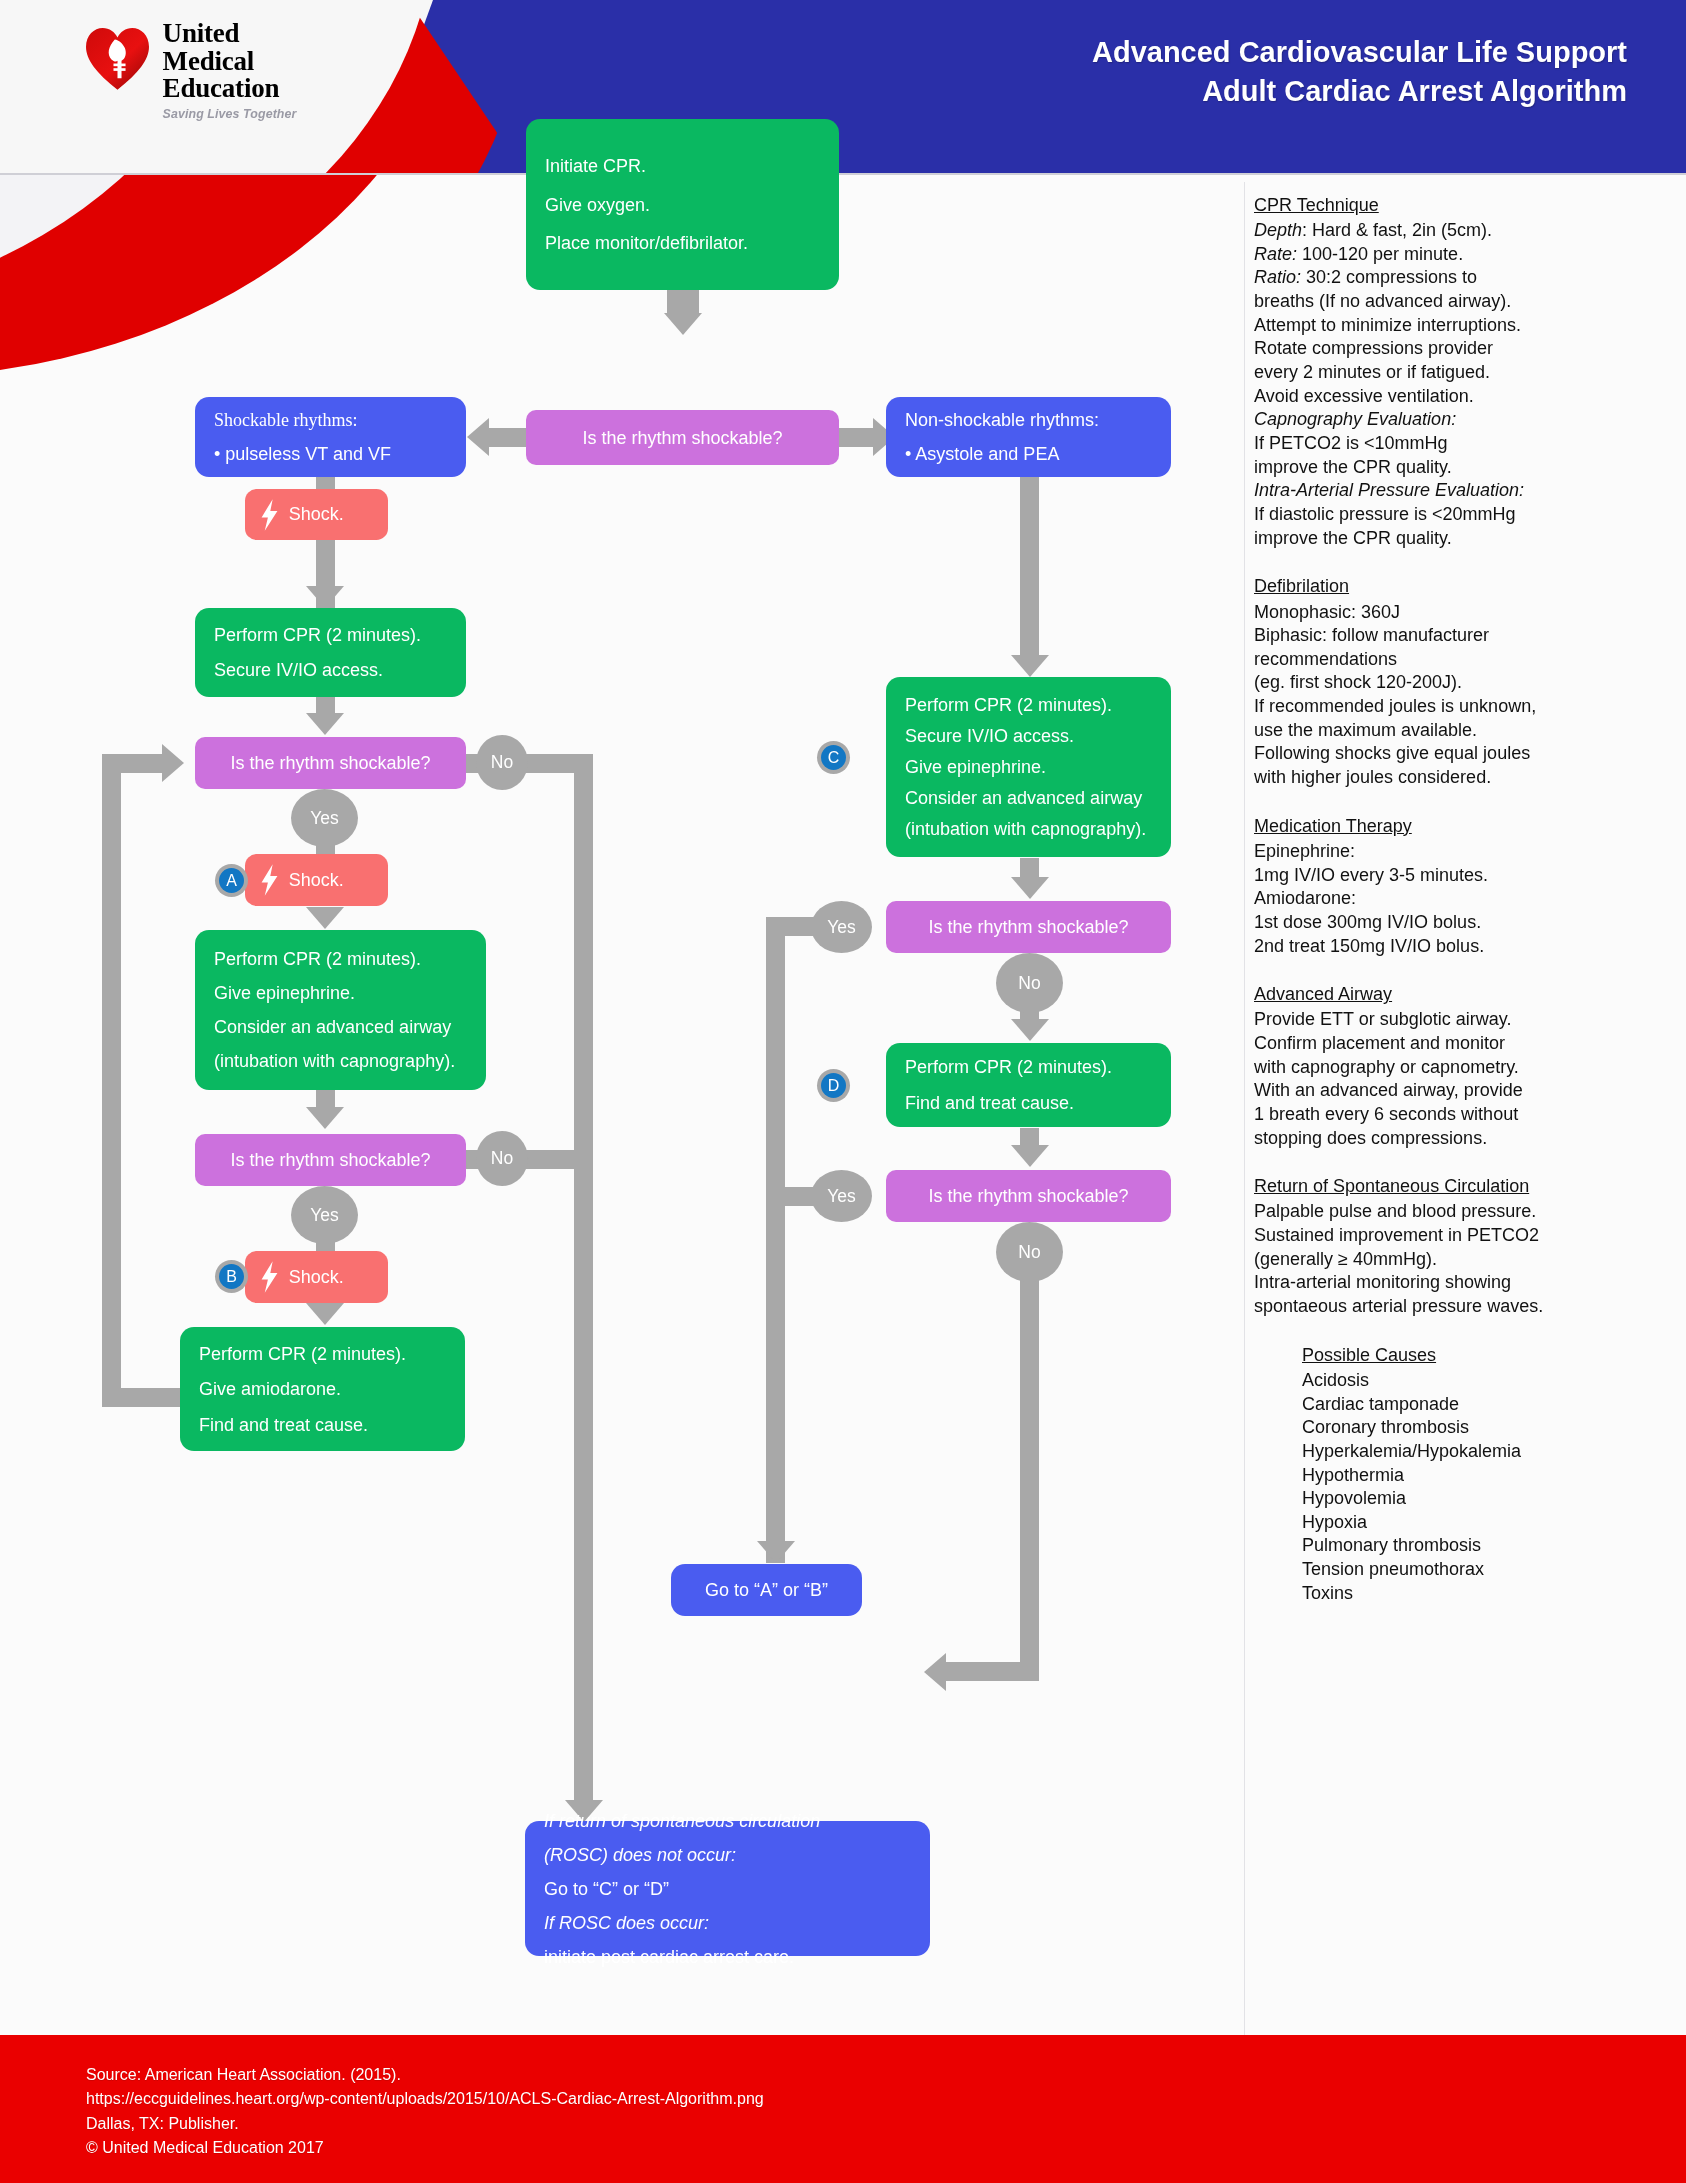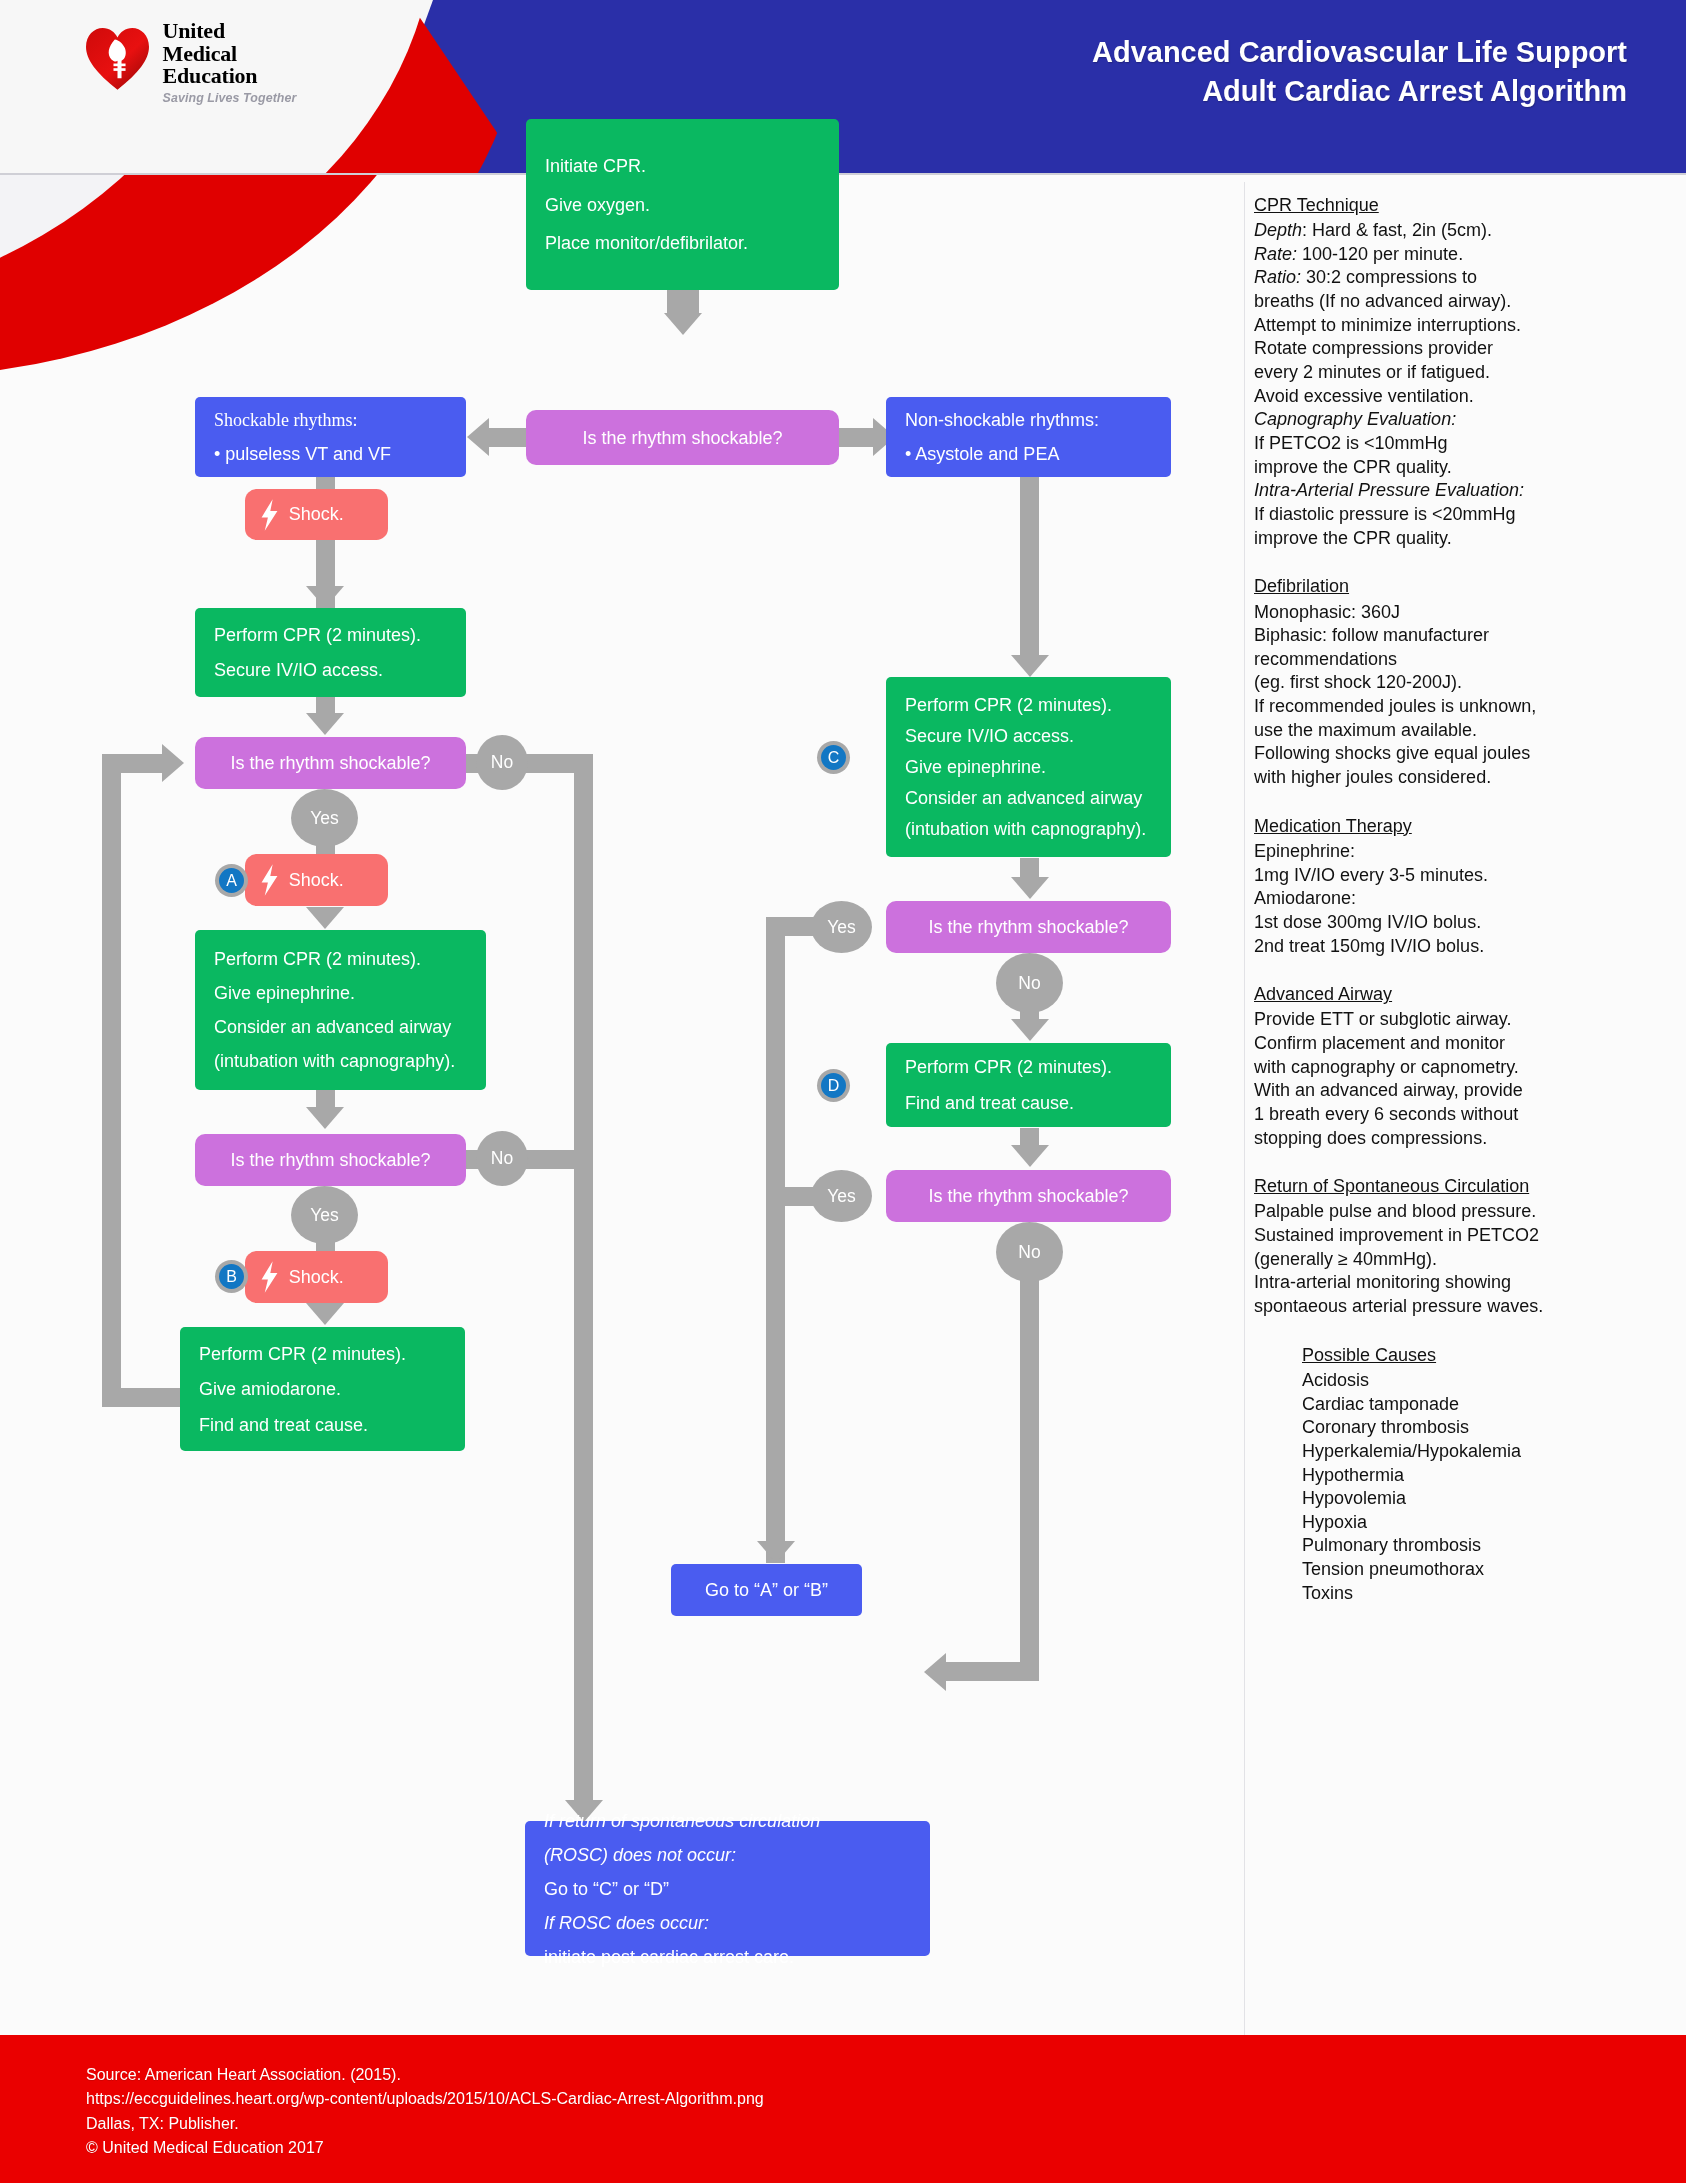--- a/index.html
+++ b/index.html
@@ -42,21 +42,21 @@
     z-index: 3;
   }
   #logo {
     position: absolute; left: 84px; top: 20.4px; z-index: 5;
     display: flex; align-items: flex-start; gap: 11.6px;
   }
   #logo-heart { width: 67px; height: 67px; margin-top: 5.8px; }
   #logo-text { display: flex; flex-direction: column; }
   #logo-title {
     font-family: "Liberation Serif", serif;
-    font-weight: bold; font-size: 22px; line-height: 1.02; color: #000;
+    font-weight: bold; font-size: 27px; line-height: 1.02; color: #000;
     letter-spacing: -0.2px;
   }
   #logo-tag {
     font-size: 12.4px; font-style: italic; font-weight: bold;
     color: #9a9aa5; margin-top: 3.6px; letter-spacing: 0.1px;
   }
   #header-titles {
     position: absolute; right: 60px; top: 33px; z-index: 5;
     text-align: right; color: #fff;
   }
@@ -94,21 +94,21 @@
     position: absolute; left: 86px; top: 28px;
     color: #fff; font-size: 16px; line-height: 1.52;
     text-shadow: 0 0.7px 0.7px rgba(0,0,0,.12);
   }
 
   
   #chart { position: absolute; left: 0; top: 173px; width: 1248px; height: 1863px; z-index: 10; }
 
   .node {
     position: absolute;
-    border-radius: 5px;
+    border-radius: 14px;
     color: #fff;
     display: flex;
     flex-direction: column;
     justify-content: center;
     padding: 0 19px;
     z-index: 6;
   }
   .node .line { font-size: 18px; line-height: 1.0; }
   .node.green { background: #0ab861; }
   .node.blue  { background: #4a5cf0; }

